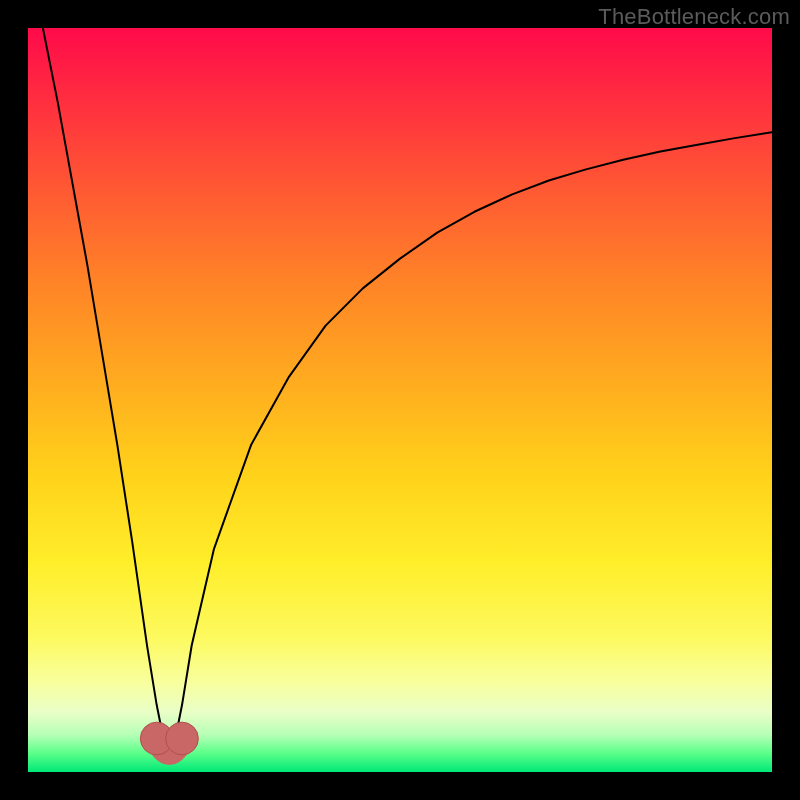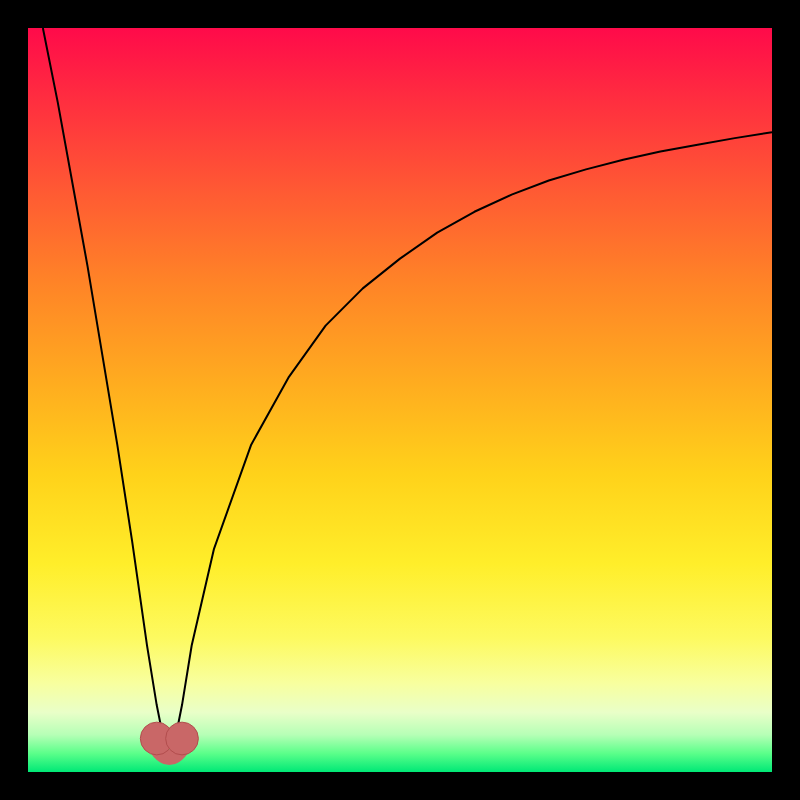--- a/index.html
+++ b/index.html
@@ -70,13 +70,14 @@
   <div class="plot-area">
     <div class="gradient"></div>
     <svg id="plot-svg" class="svg-layer" width="744" height="744" viewBox="0 0 744 744">
         <path d="M14.88 0.00 L29.76 74.40 L44.64 156.24 L59.52 238.08 L74.40 327.36 L89.28 416.64 L104.16 513.36 L119.04 617.52 L128.71 677.04 L137.64 721.68 L141.36 729.12 L145.08 721.68 L154.01 677.04 L163.68 617.52 L186.00 520.80 L223.20 416.64 L260.40 349.68 L297.60 297.60 L334.80 260.40 L372.00 230.64 L409.20 204.60 L446.40 183.77 L483.60 166.66 L520.80 152.52 L558.00 141.36 L595.20 131.69 L632.40 123.50 L669.60 116.81 L706.80 110.11 L744.00 104.16" fill="none" stroke="#000000" stroke-width="2" stroke-linejoin="round"></path>
         <path d="M 128.71 720.38 Q 141.36 738.38 154.01 720.38" fill="none" stroke="#c96767" stroke-width="15.48" stroke-linecap="round"></path>
         <circle cx="128.71" cy="710.52" r="16.37" fill="#c96767" stroke="#b24d4d" stroke-width="1"></circle>
         <circle cx="154.01" cy="710.52" r="16.37" fill="#c96767" stroke="#b24d4d" stroke-width="1"></circle>
       </svg>
   </div>
 
+  <div class="watermark">TheBottleneck.com</div>
 </div>
 
 </body></html>

